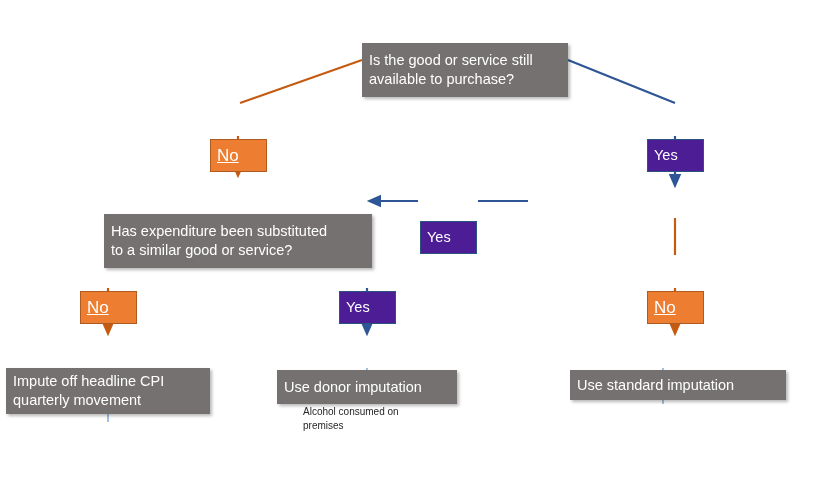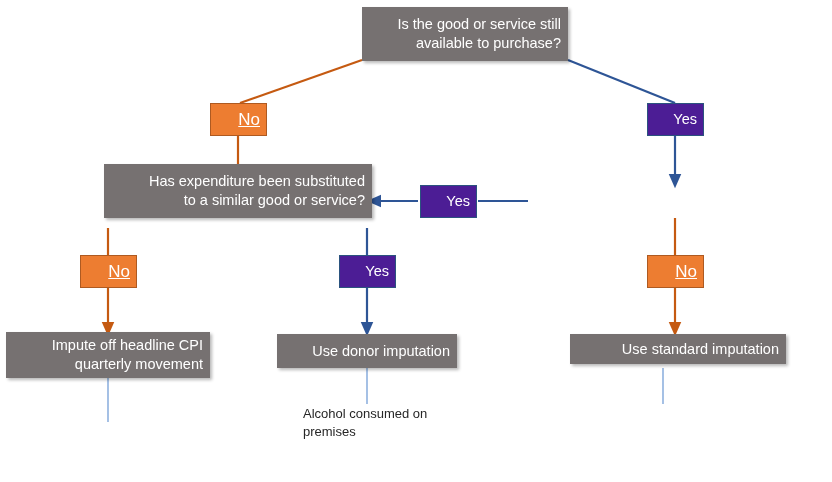--- a/index.html
+++ b/index.html
@@ -25,24 +25,25 @@
     height: 482px;
     pointer-events: none;
   }
   
   .node {
     position: absolute;
     box-sizing: border-box;
     display: flex;
     align-items: center;
     justify-content: center;
-    text-align: right;
+    text-align: left;
     color: #ffffff;
     line-height: 1.28;
     z-index: 2;
+    margin-top: 36px;
   }
   .node .node-text {
     display: block;
     width: 100%;
     padding: 0 6px;
     white-space: pre-line;
   }
   .grey {
     background: #767171;
     border: 1px solid #767171;
@@ -59,21 +60,21 @@
   }
   .blue {
     background: #4c1d95;
     border: 1.5px solid #2B537F;
     font-size: 14.5px;
   }
   
   .leaf {
     position: absolute;
     color: #262626;
-    font-size: 13px;
+    font-size: 10px;
     line-height: 1.42;
     white-space: pre-line;
     z-index: 2;
   }
 </style>
 </head>
 <body>
 
 <div id="canvas">
 
@@ -122,21 +123,21 @@
   </div>
 
   <div class="node orange" style="left:210px; top:103px; width:57px; height:33px;">
     <span class="node-text">No</span>
   </div>
 
   <div class="node blue" style="left:647px; top:103px; width:57px; height:33px;">
     <span class="node-text">Yes</span>
   </div>
 
-  <div class="node grey shadow" style="left:104px; top:164px; width:268px; height:54px;">
+  <div class="node grey shadow" style="left:104px; top:178px; width:268px; height:54px;">
     <span class="node-text">Has expenditure been substituted
 to a similar good or service?</span>
   </div>
 
   <div class="node blue" style="left:420px; top:185px; width:57px; height:33px;">
     <span class="node-text">Yes</span>
   </div>
 
 
   <div class="node orange" style="left:80px; top:255px; width:57px; height:33px;">

